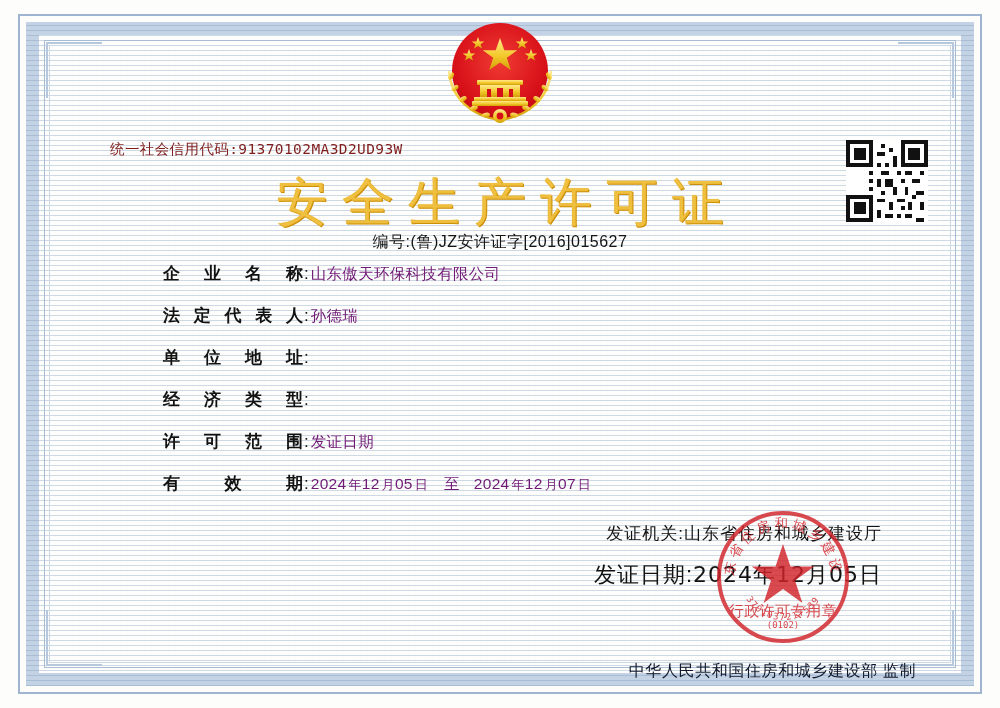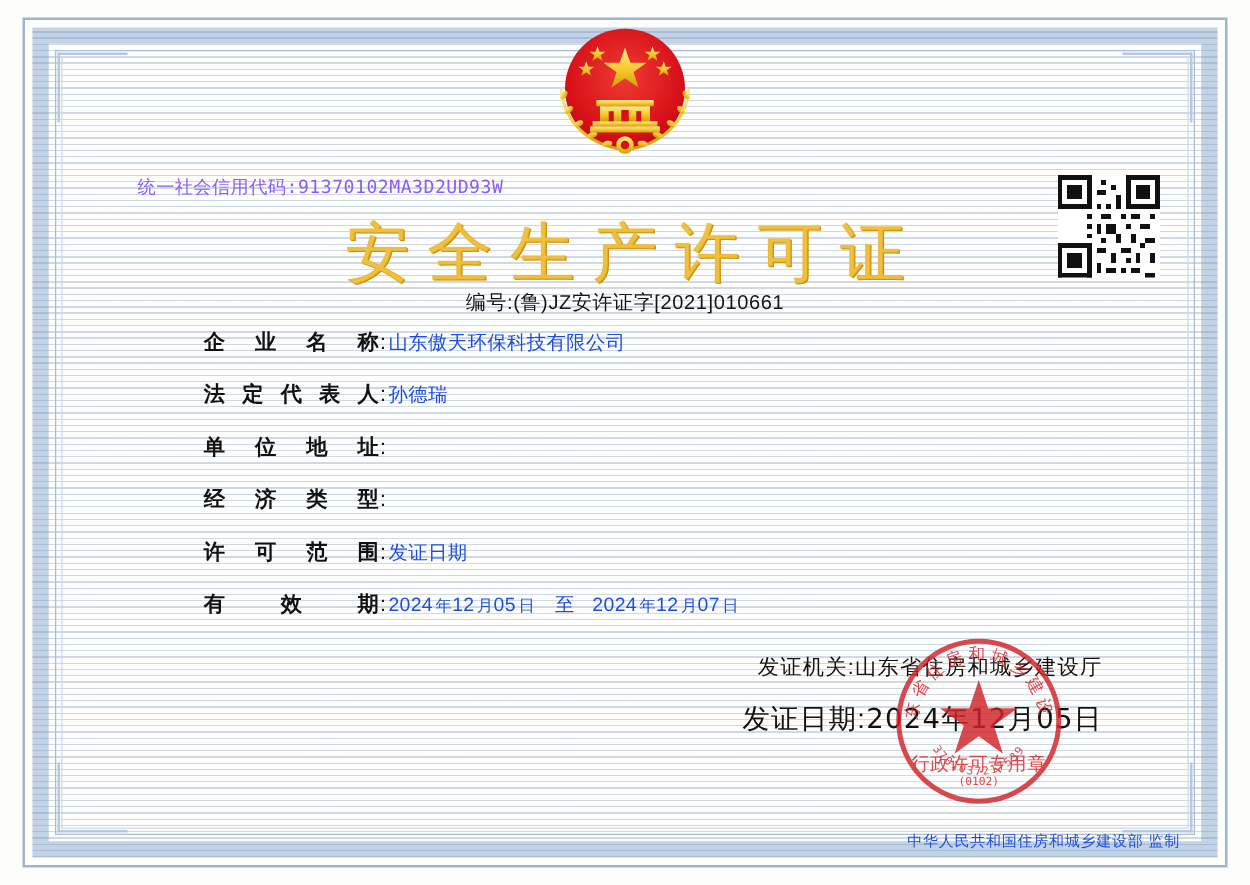--- a/index.html
+++ b/index.html
@@ -91,21 +91,21 @@
   .qr svg { display:block; }
 
   
   .credit-code {
     position: absolute;
     left: 110px;
     top: 140px;
     font-family: "DejaVu Sans Mono", monospace;
     font-size: 14.5px;
     letter-spacing: 0.4px;
-    color: #8b5cf6;
+    color: #7f1d1d;
     white-space: nowrap;
   }
 
   .main-title {
     position: absolute;
     left: 0; right: 0;
     top: 168px;
     text-align: center;
     font-family: "DejaVu Sans", sans-serif;
     font-weight: normal;
@@ -152,21 +152,21 @@
     font-weight: bold;
     letter-spacing: 0px;
     flex: none;
   }
   .field-colon {
     margin: 0 2px 0 1px;
   }
   .field-value {
     font-size: 15.5px;
     letter-spacing: 0.3px;
-    color: #1d4ed8;
+    color: #701a75;
   }
 
   .date-row .seg { margin-right: 2px; }
   .date-row .unit { font-size: 13px; }
   .date-row .sep { margin: 0 14px 0 16px; }
 
   .issuer {
     position: absolute;
     right: 118px;
     top: 522px;
@@ -192,24 +192,24 @@
     left: 714px;
     top: 508px;
     width: 138px;
     height: 138px;
     z-index: 8;
     opacity: 0.82;
   }
 
   .footer {
     position: absolute;
-    right: 56px;
+    right: 84px;
     bottom: 26px;
-    font-size: 12px;
-    color: #1d4ed8;
+    font-size: 16px;
+    color: #0f172a;
     letter-spacing: 0.6px;
   }
 </style>
 </head>
 <body>
 
 <div class="certificate">
 
   <div class="border-outer"></div>
   <div class="border-guilloche"></div>
@@ -343,21 +343,21 @@
     </svg>
   </div>
 
   <div class="credit-code">
     <span>统一社会信用代码:</span><span>91370102MA3D2UD93W</span>
   </div>
 
   <div class="main-title">安全生产许可证</div>
 
   <div class="cert-no">
-    <span>编号:</span><span>(鲁)JZ安许证字[2021]010661</span>
+    <span>编号:</span><span>(鲁)JZ安许证字[2016]015627</span>
   </div>
 
   <div class="fields">
 
     <div class="field-row">
       <span class="field-label">
         <span>企</span>
           <span>业</span>
           <span>名</span>
           <span>称</span>

